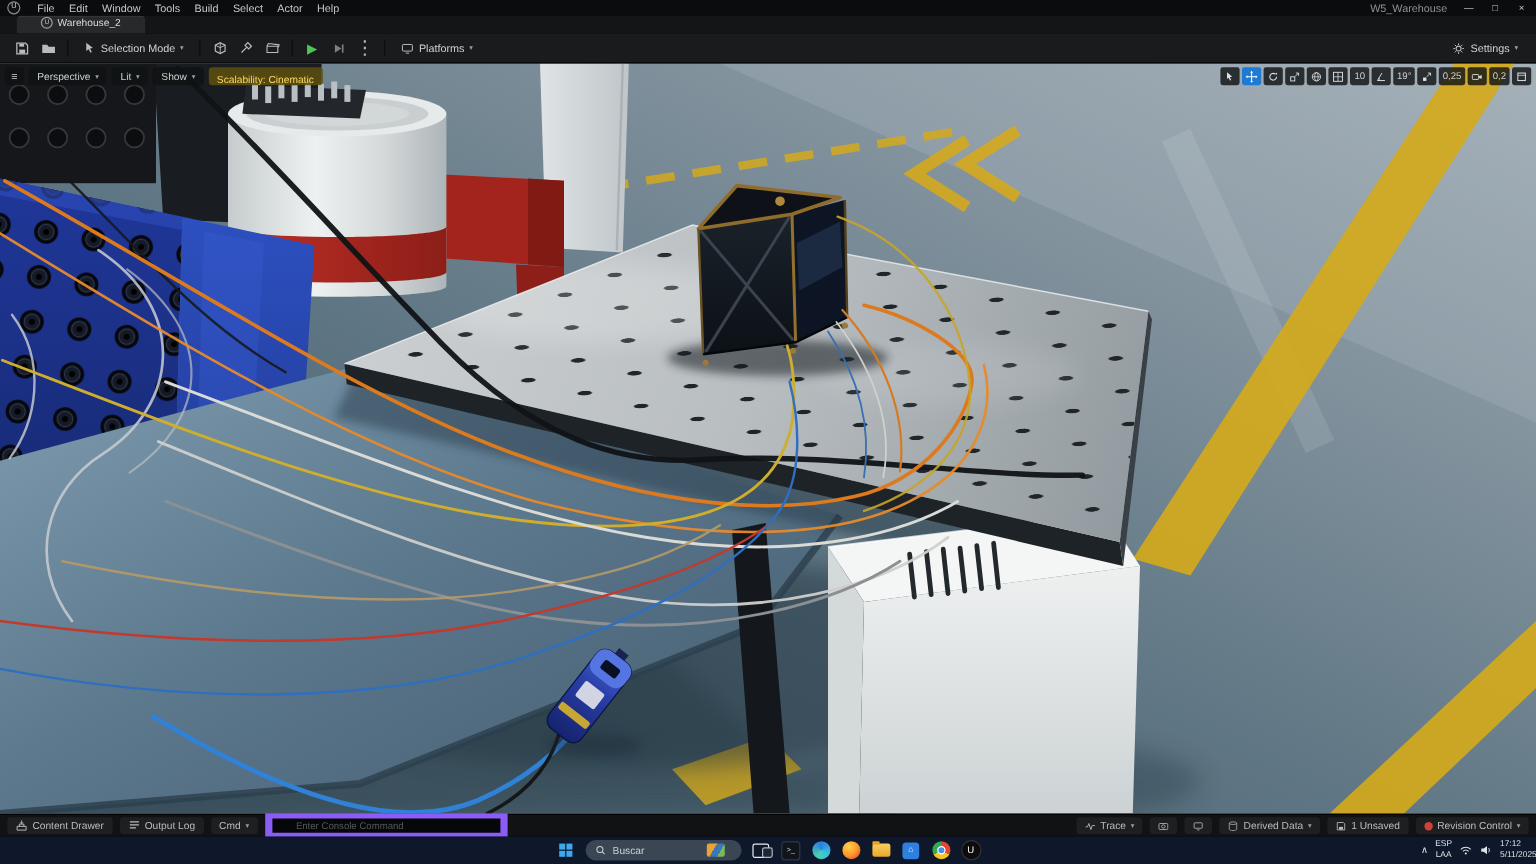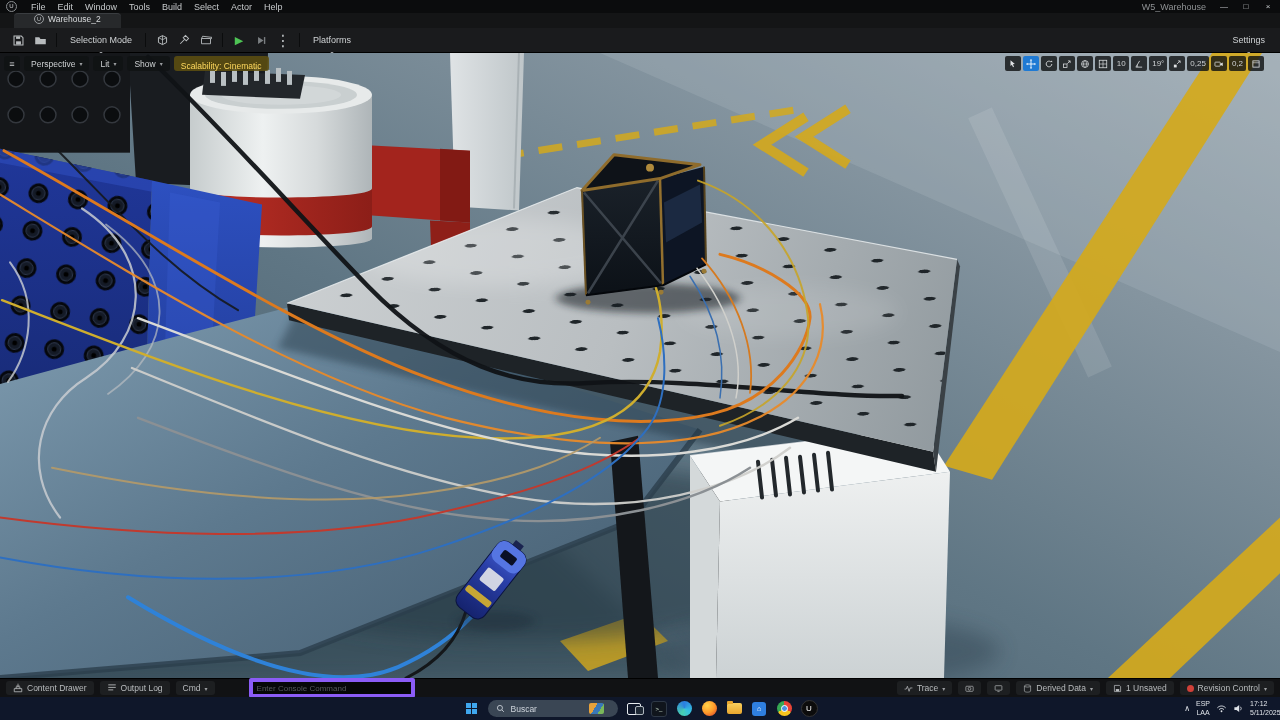--- a/index.html
+++ b/index.html
@@ -22,47 +22,47 @@
   .tab{height:14px;background:#27292b;display:flex;gap:4px;padding:0 20px;
        font-size:8.5px;color:#d8dadc;border-radius:4px 4px 0 0;border-top:1px solid #3a3d40;}
   .tab-ue{width:8px;height:8px;border-radius:50%;border:1px solid #9a9da0;color:#c6c9cb;
           font-size:5.5px;line-height:8px;text-align:center;}
 
   
   .toolbar{flex:none;height:24px;background:#1a1b1d;display:flex;align-items:center;
            padding:0 8px;gap:2px;border-bottom:1px solid #000;}
   .tb-icon{height:18px;min-width:20px;display:flex;align-items:center;justify-content:center;color:#b8bcbe;}
   .tb-btn{height:18px;display:flex;align-items:center;gap:4px;padding:0 7px;color:#cfd2d4;
-          font-size:9px;background:transparent;border:none;border-radius:3px;flex-direction:column;}
+          font-size:9px;background:transparent;border:none;border-radius:3px;}
   .tb-sep{width:1px;height:14px;background:#0b0c0d;margin:0 4px;}
   .caret{font-size:6px;color:#9a9da0;}
   .play{color:#4ec455;font-size:11px;}
   .toolbar-right{margin-left:auto;display:flex;align-items:center;}
   .mi{display:block;}
 
   
   .viewport{position:relative;flex:1;overflow:hidden;background:#56707e;}
   .viewport>svg.scene{position:absolute;inset:0;width:100%;height:100%;}
   .vp-topbar{position:absolute;top:3px;left:4px;display:flex;gap:4px;z-index:5;}
   .vp-btn{height:15px;background:rgba(16,18,20,.82);border-radius:3px;display:flex;align-items:center;
           gap:4px;padding:0 7px;font-size:8.5px;color:#cdd0d2;border:none;}
   .vp-btn.menu{width:16px;padding:0;justify-content:center;font-size:9px;}
   .vp-btn.scal{color:#ffd95e;background:rgba(92,78,16,.88);align-items:flex-end;}
-  .vp-right{position:absolute;top:3px;right:16px;display:flex;gap:2px;z-index:5;}
+  .vp-right{position:absolute;top:3px;right:4px;display:flex;gap:2px;z-index:5;}
   .vp-tool{height:15px;min-width:16px;background:rgba(16,18,20,.82);border-radius:2px;display:flex;
            align-items:center;justify-content:center;color:#cdd0d2;font-size:8px;padding:0 3px;border:none;}
   .vp-tool.active{background:#1f7ad4;color:#fff;}
 
   
   .statusbar{flex:none;height:18px;background:#111214;display:flex;align-items:center;padding:0 6px;
              gap:6px;font-size:8.5px;color:#b9bcbe;border-top:1px solid #000;}
   .sb-btn{display:flex;align-items:center;gap:4px;padding:0 7px;height:14px;border-radius:3px;
           background:#1d1f21;border:none;color:#b9bcbe;font-size:8.5px;}
-  .console{width:150px;height:12px;background:#060708;border:4px solid #8b5cf6;border-radius:2px;
-           color:#bcbfc1;font-size:8px;padding:0 4px;margin-left:28px;}
+  .console{width:150px;height:12px;background:#060708;border:6px solid #8b5cf6;border-radius:2px;
+           color:#bcbfc1;font-size:8px;padding:0 20px;}
   .console::placeholder{color:#55585c;}
   .statusbar-right{margin-left:auto;display:flex;align-items:center;gap:6px;}
   .dot-red{width:7px;height:7px;border-radius:50%;background:#d04038;display:inline-block;}
 
   
   .taskbar{flex:none;height:23px;background:#0f172a;position:relative;display:flex;align-items:center;
            justify-content:center;overflow:hidden;}
   .tb-center{display:flex;align-items:center;gap:8px;}
   .task-icon{width:17px;height:17px;display:flex;align-items:center;justify-content:center;border:none;background:transparent;padding:0;}
   .winlogo{display:grid;grid-template-columns:5px 5px;grid-template-rows:5px 5px;gap:1px;}

